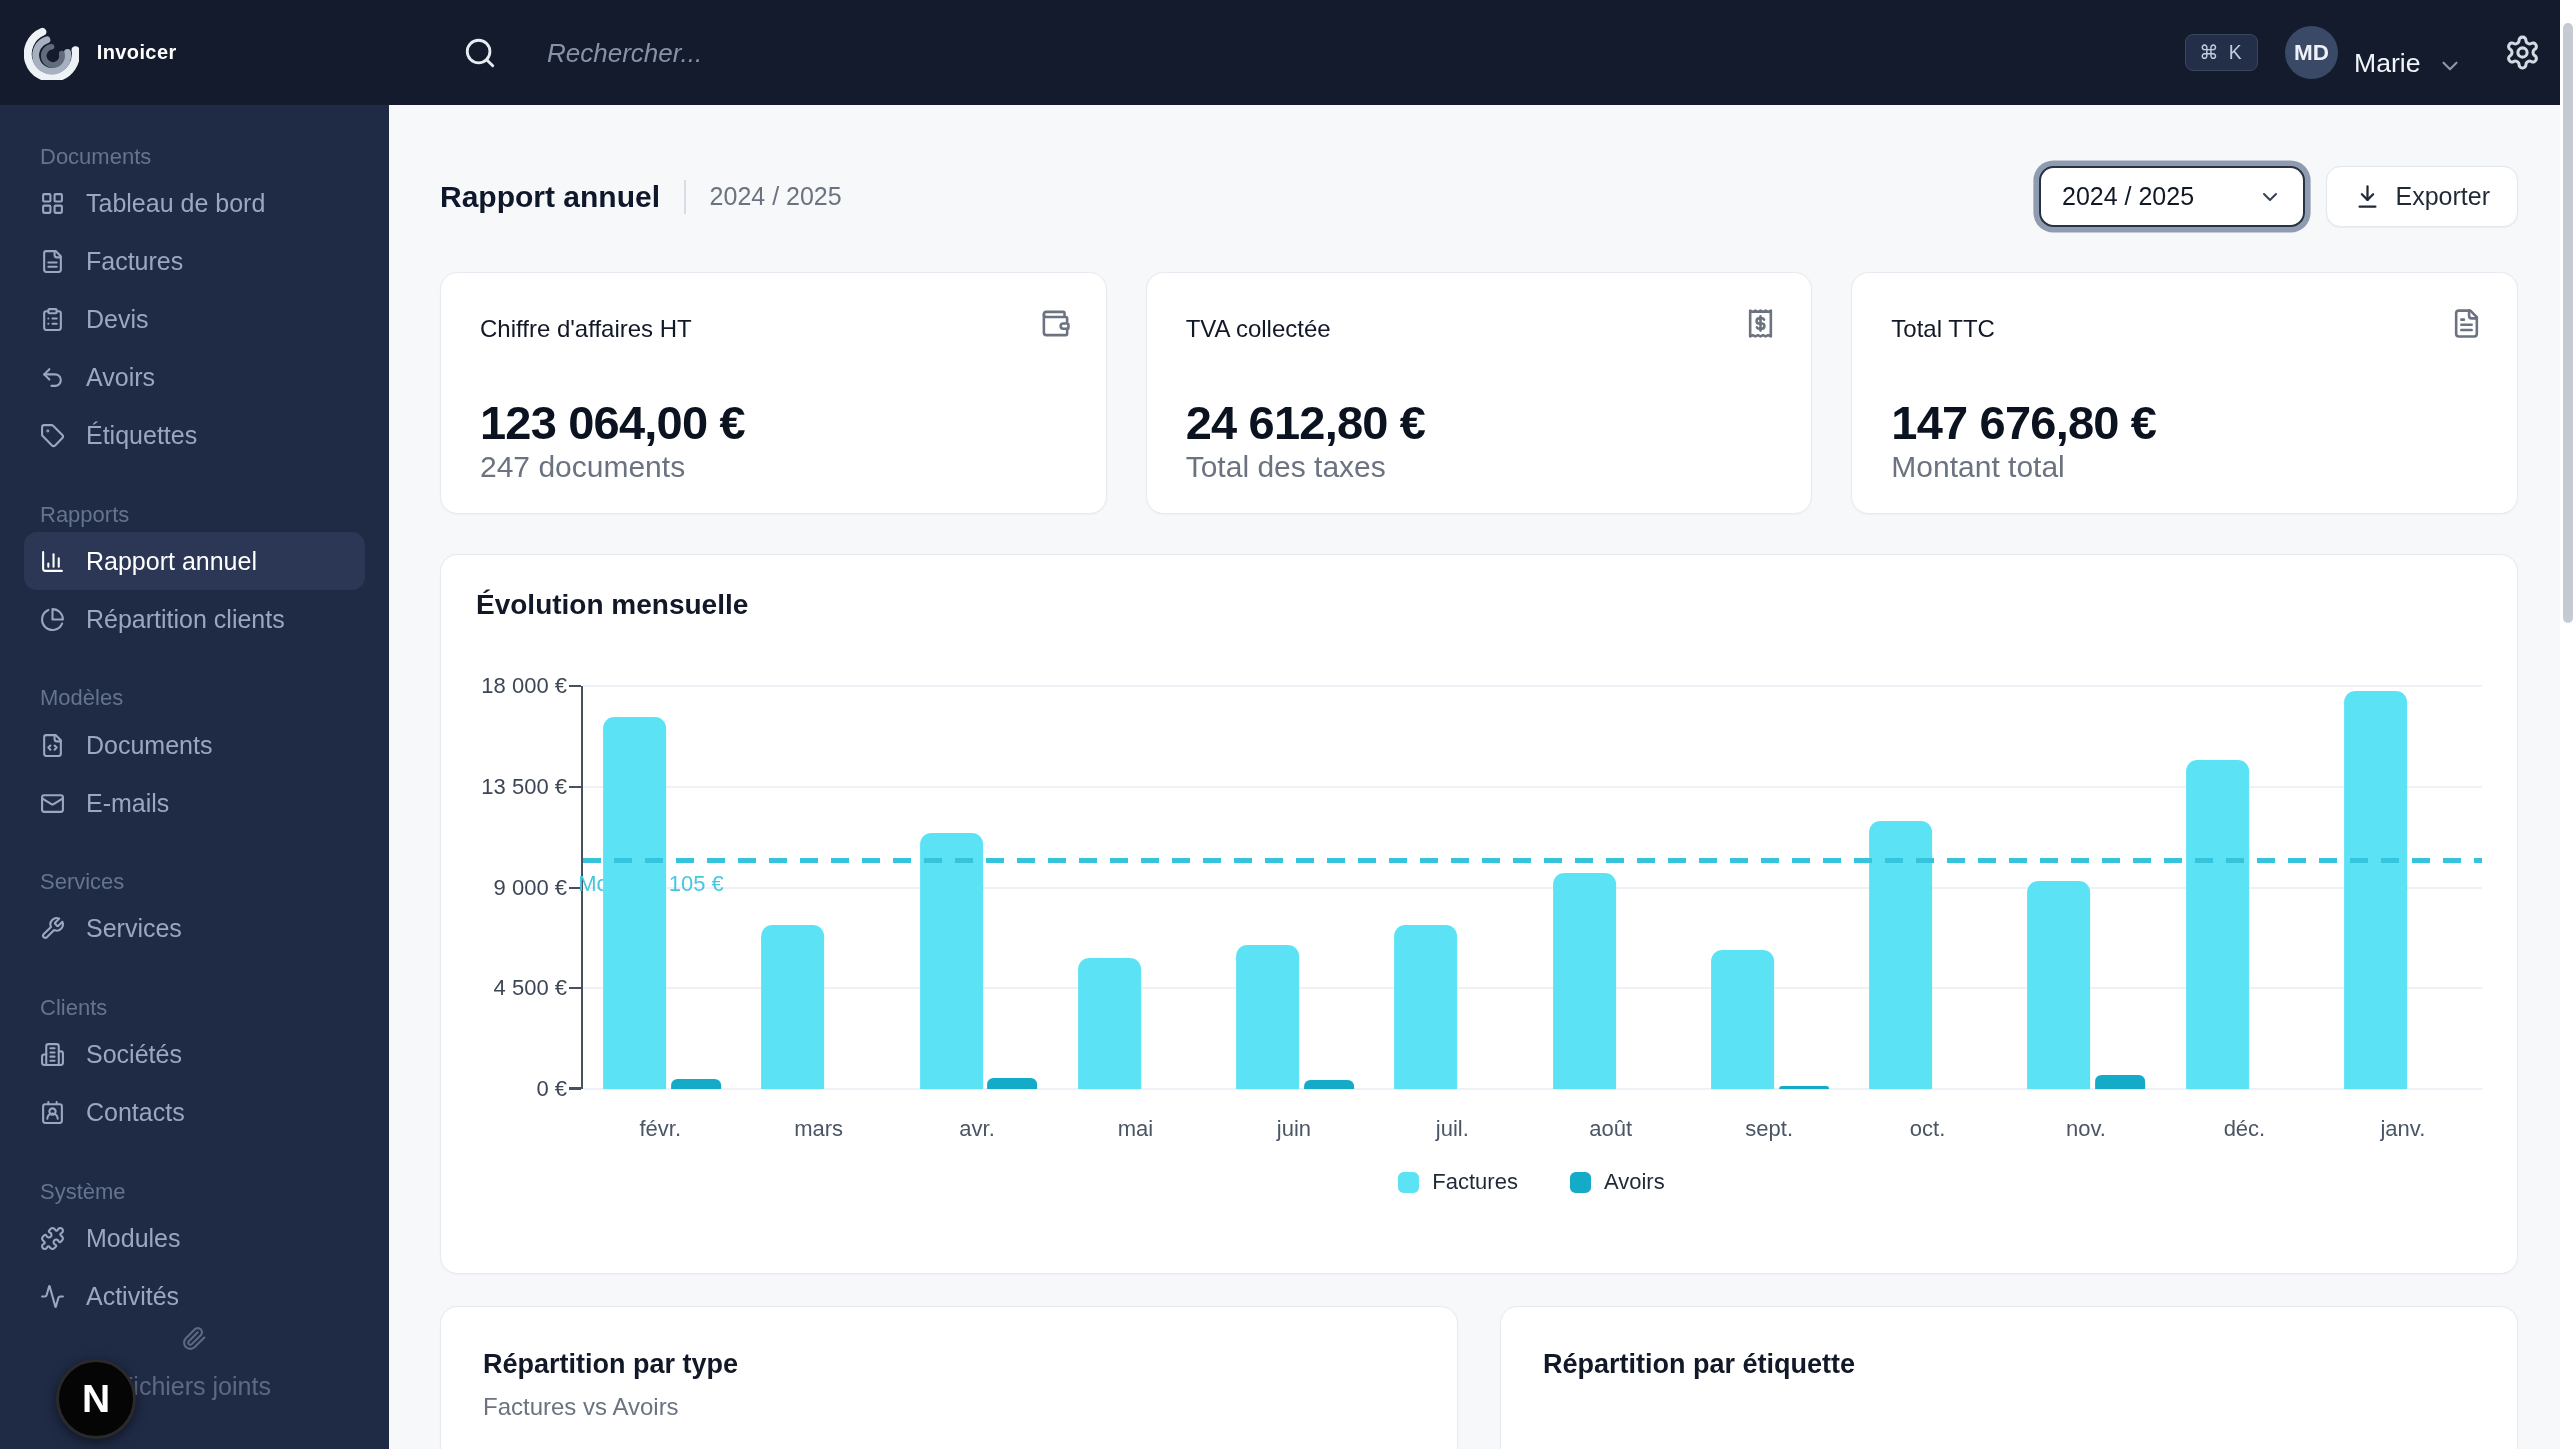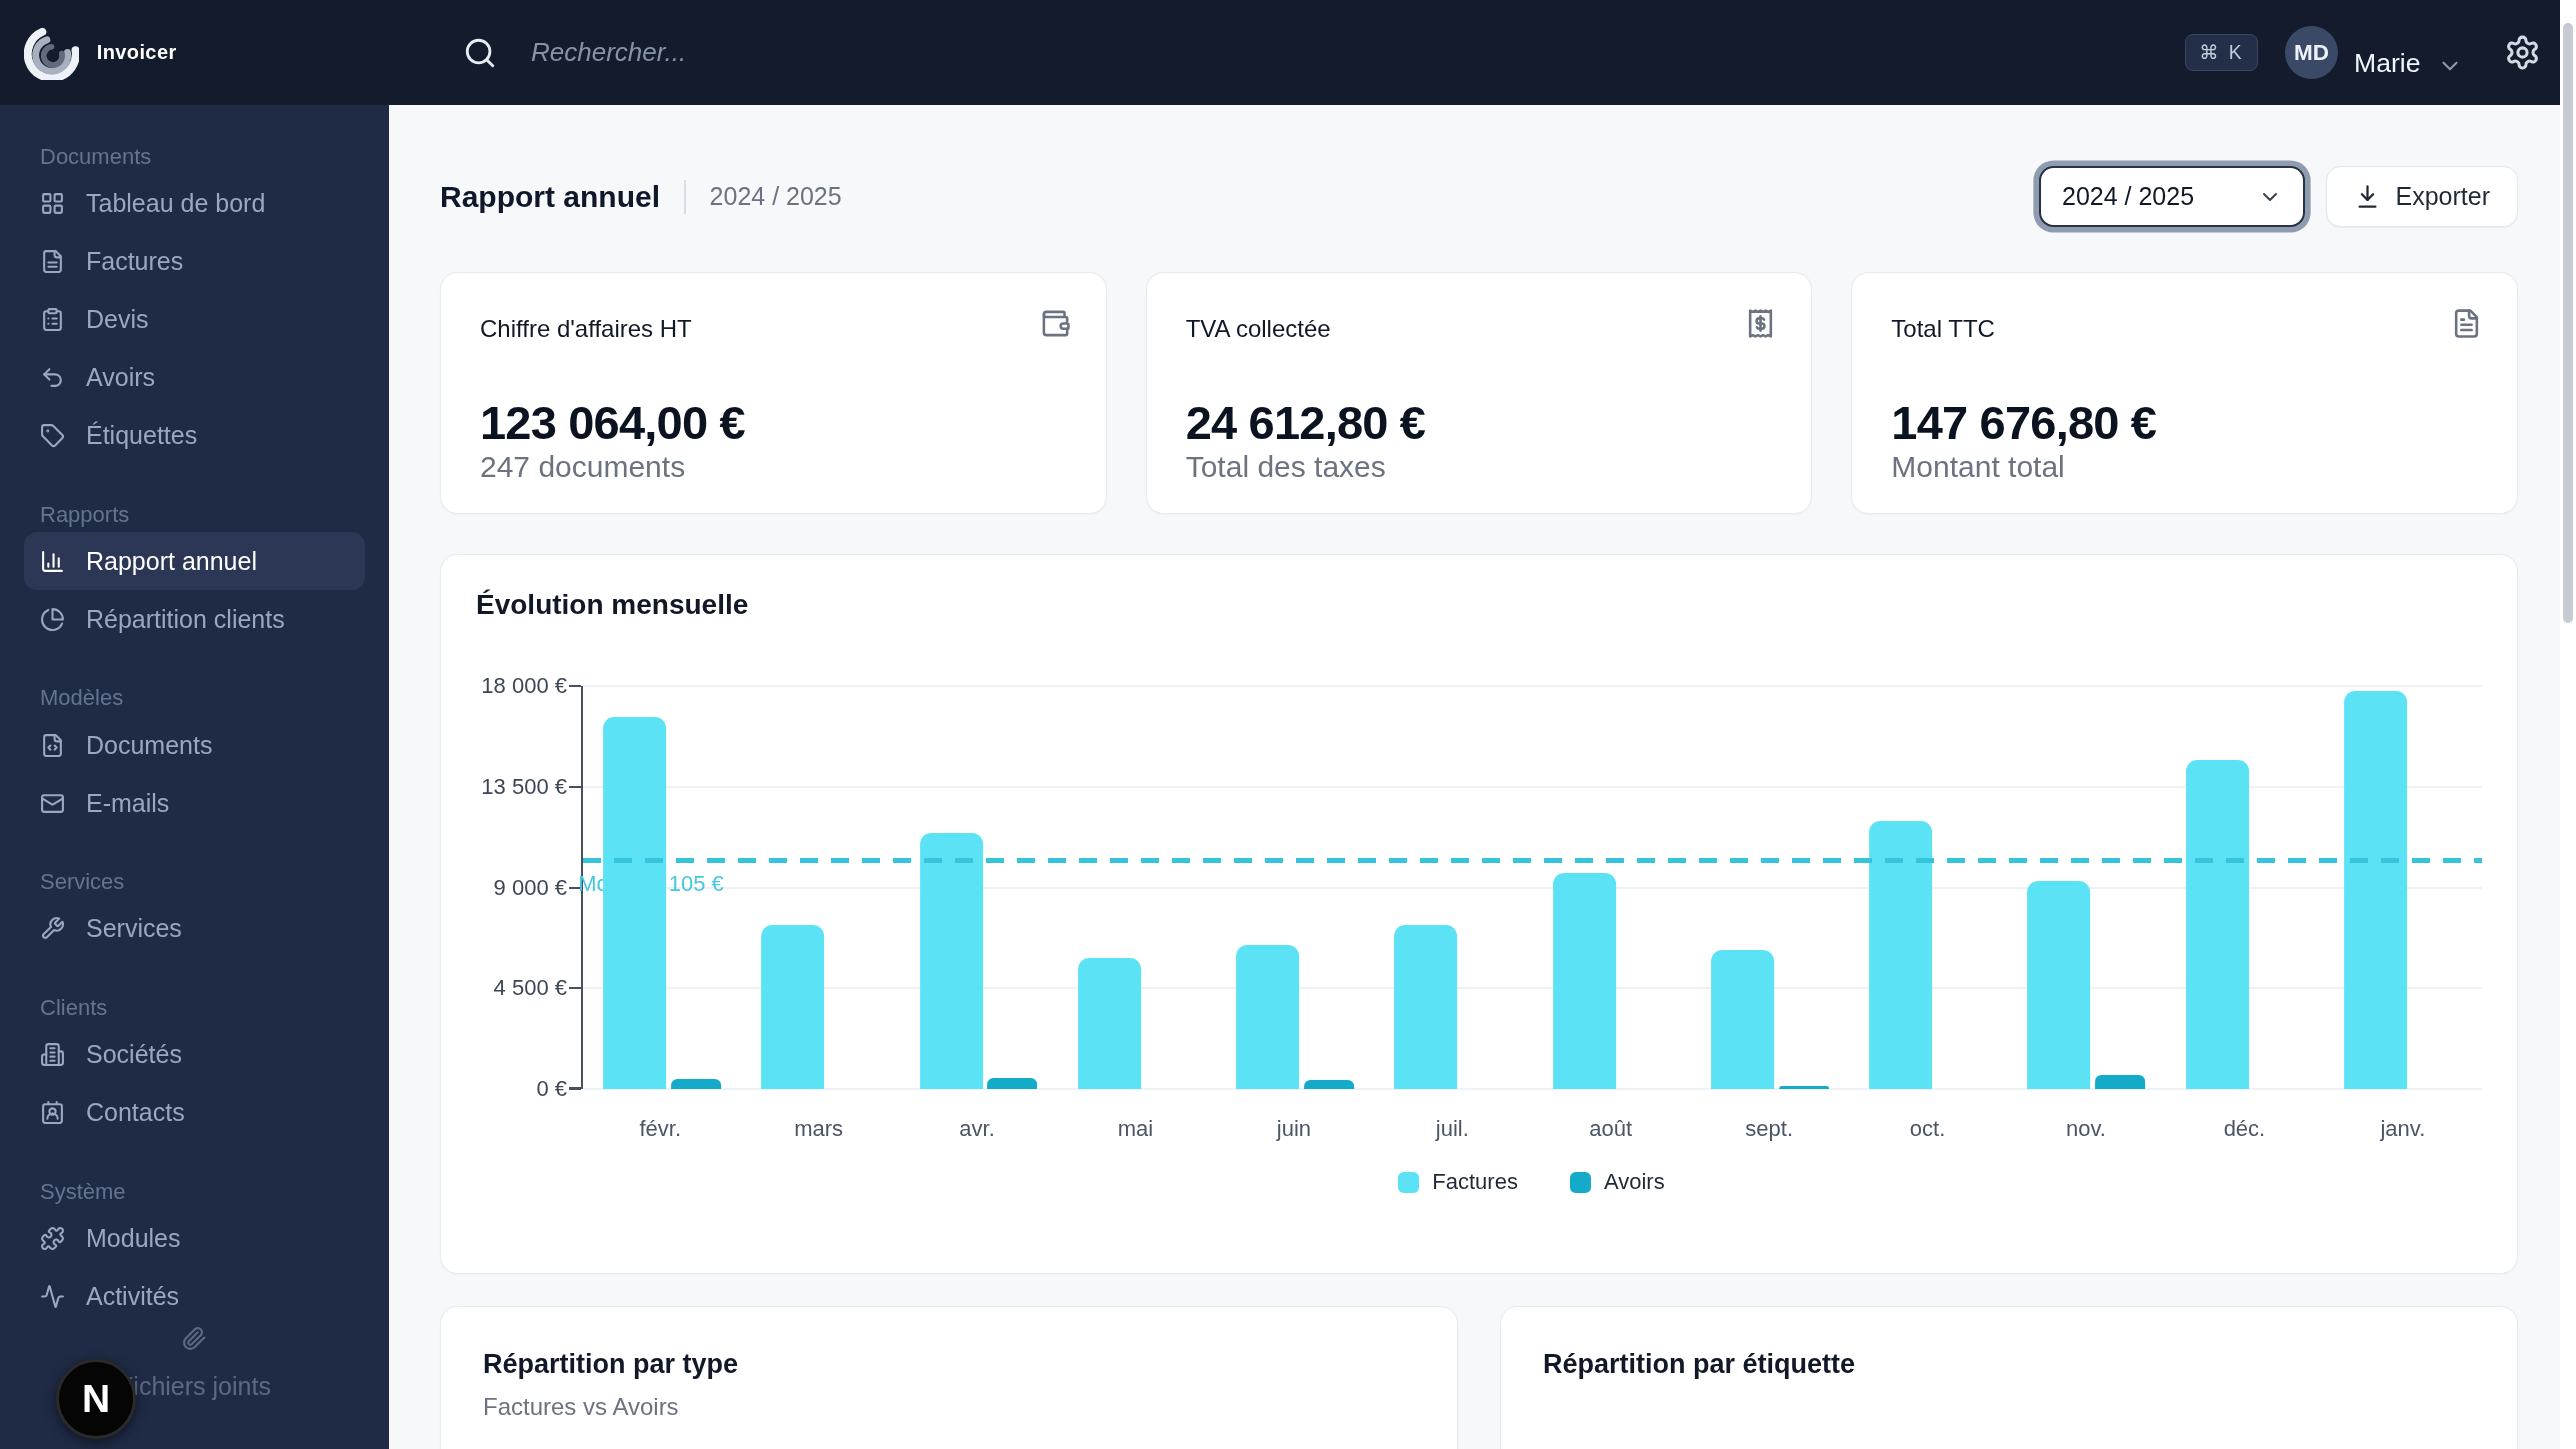--- a/index.html
+++ b/index.html
@@ -5,21 +5,21 @@
   html,body{margin:0;padding:0;background:#e9ebef;}
   .app{position:relative;width:2576px;height:1449px;overflow:hidden;
        font-family:"Liberation Sans",sans-serif;background:#f7f8fa;}
 
   
   .topbar{position:absolute;left:0;top:0;width:2576px;height:105px;background:#131b2d;
           display:flex;align-items:center;z-index:20;}
   .brand{width:389px;display:flex;align-items:center;gap:17.7px;padding-left:24px;box-sizing:border-box;flex:none;}
   .brand svg{width:55px;height:55px;}
   .brand-name{color:#ffffff;font-size:20px;font-weight:700;letter-spacing:0.4px;}
-  .search{display:flex;align-items:center;gap:32px;margin-left:74px;flex:1;}
+  .search{display:flex;align-items:flex-end;gap:48px;margin-left:74px;flex:1;}
   .search svg{width:34px;height:34px;color:#e7ecf3;}
   .search input{background:transparent;border:none;outline:none;font-style:italic;
                 color:#8593a9;font-size:26px;width:725px;font-family:"Liberation Sans",sans-serif;}
   .search input::placeholder{color:#8593a9;}
   .top-right{display:flex;align-items:center;gap:27px;padding-right:35px;}
   .kbd{border:1.6px solid #3a475f;background:#232f49;color:#c3cddd;font-size:19.3px;
        padding:6.4px 13px;border-radius:8px;letter-spacing:2.4px;}
   .avatar{width:53px;height:53px;border-radius:50%;background:#3a4a66;color:#eef2f8;
           display:flex;align-items:center;justify-content:center;font-size:22.5px;font-weight:600;}
   .user-name{color:#f1f5f9;font-size:26.6px;}

